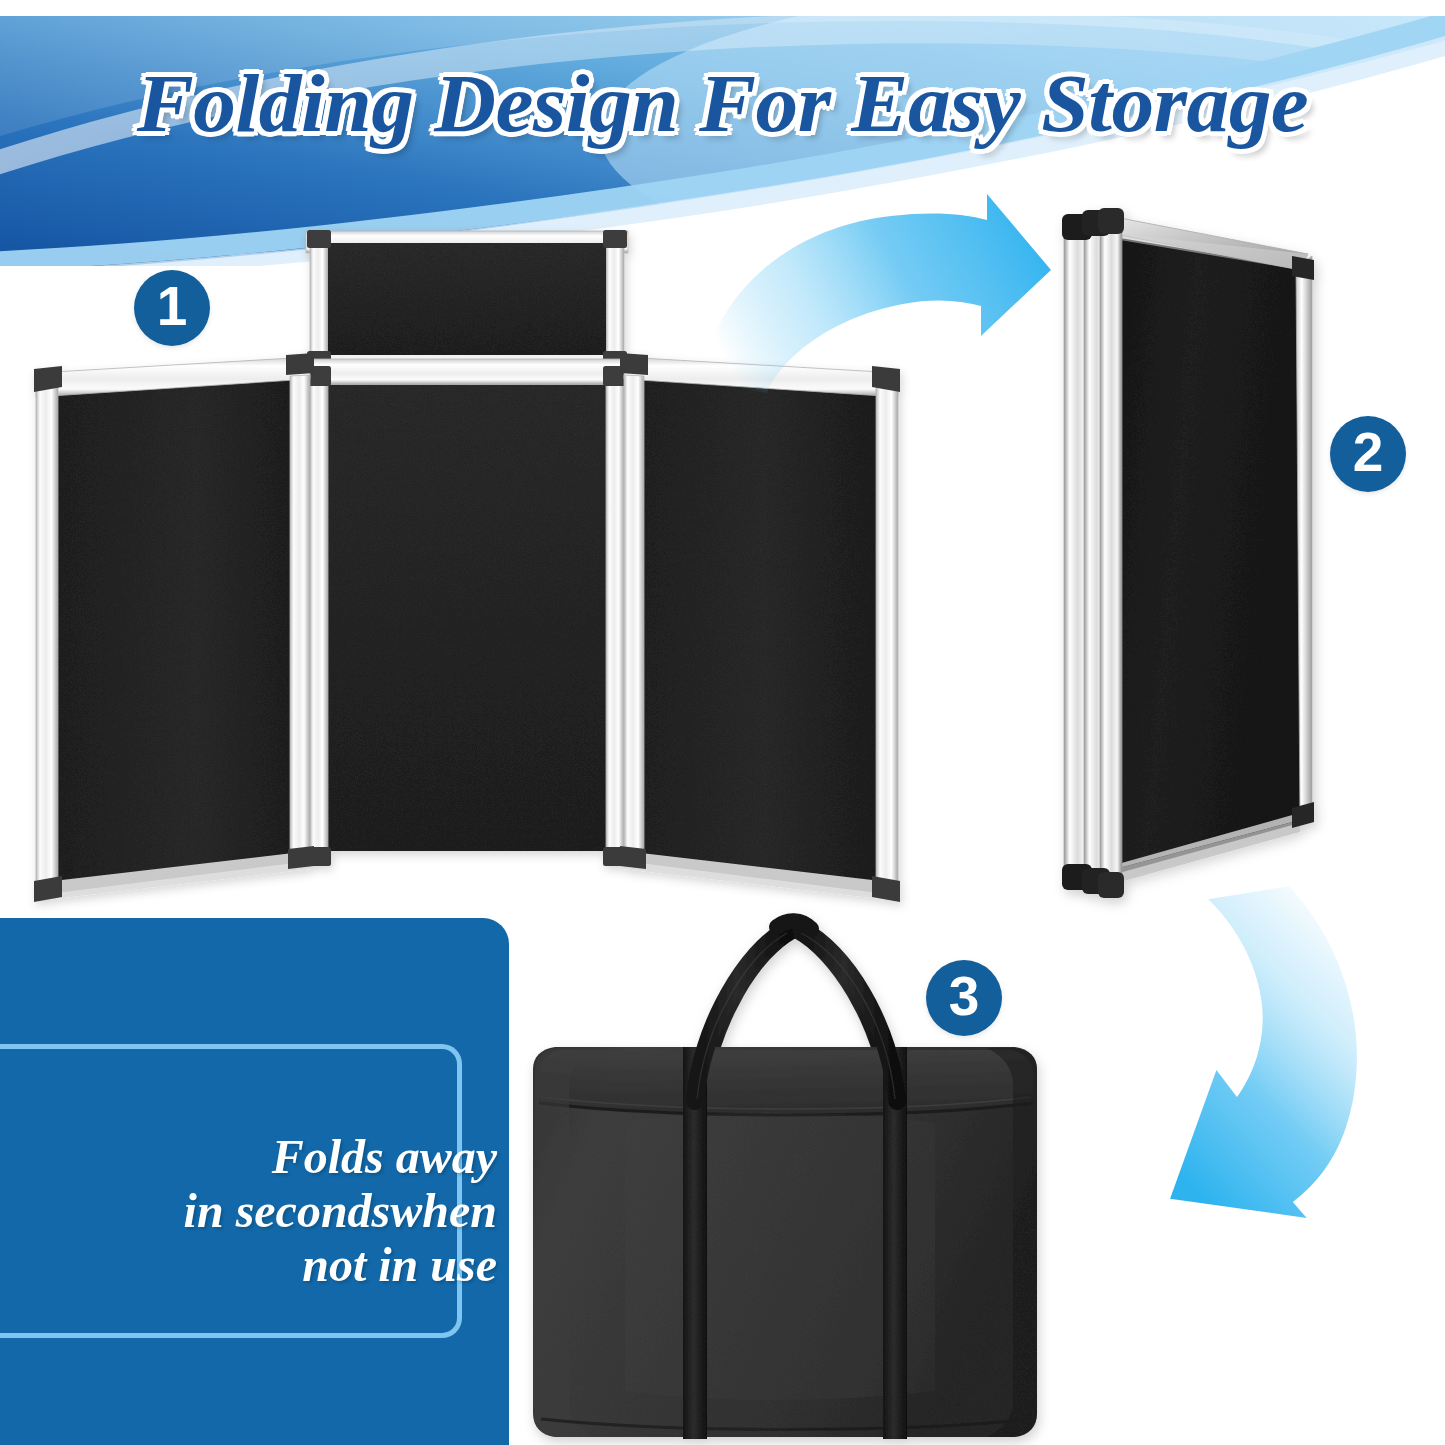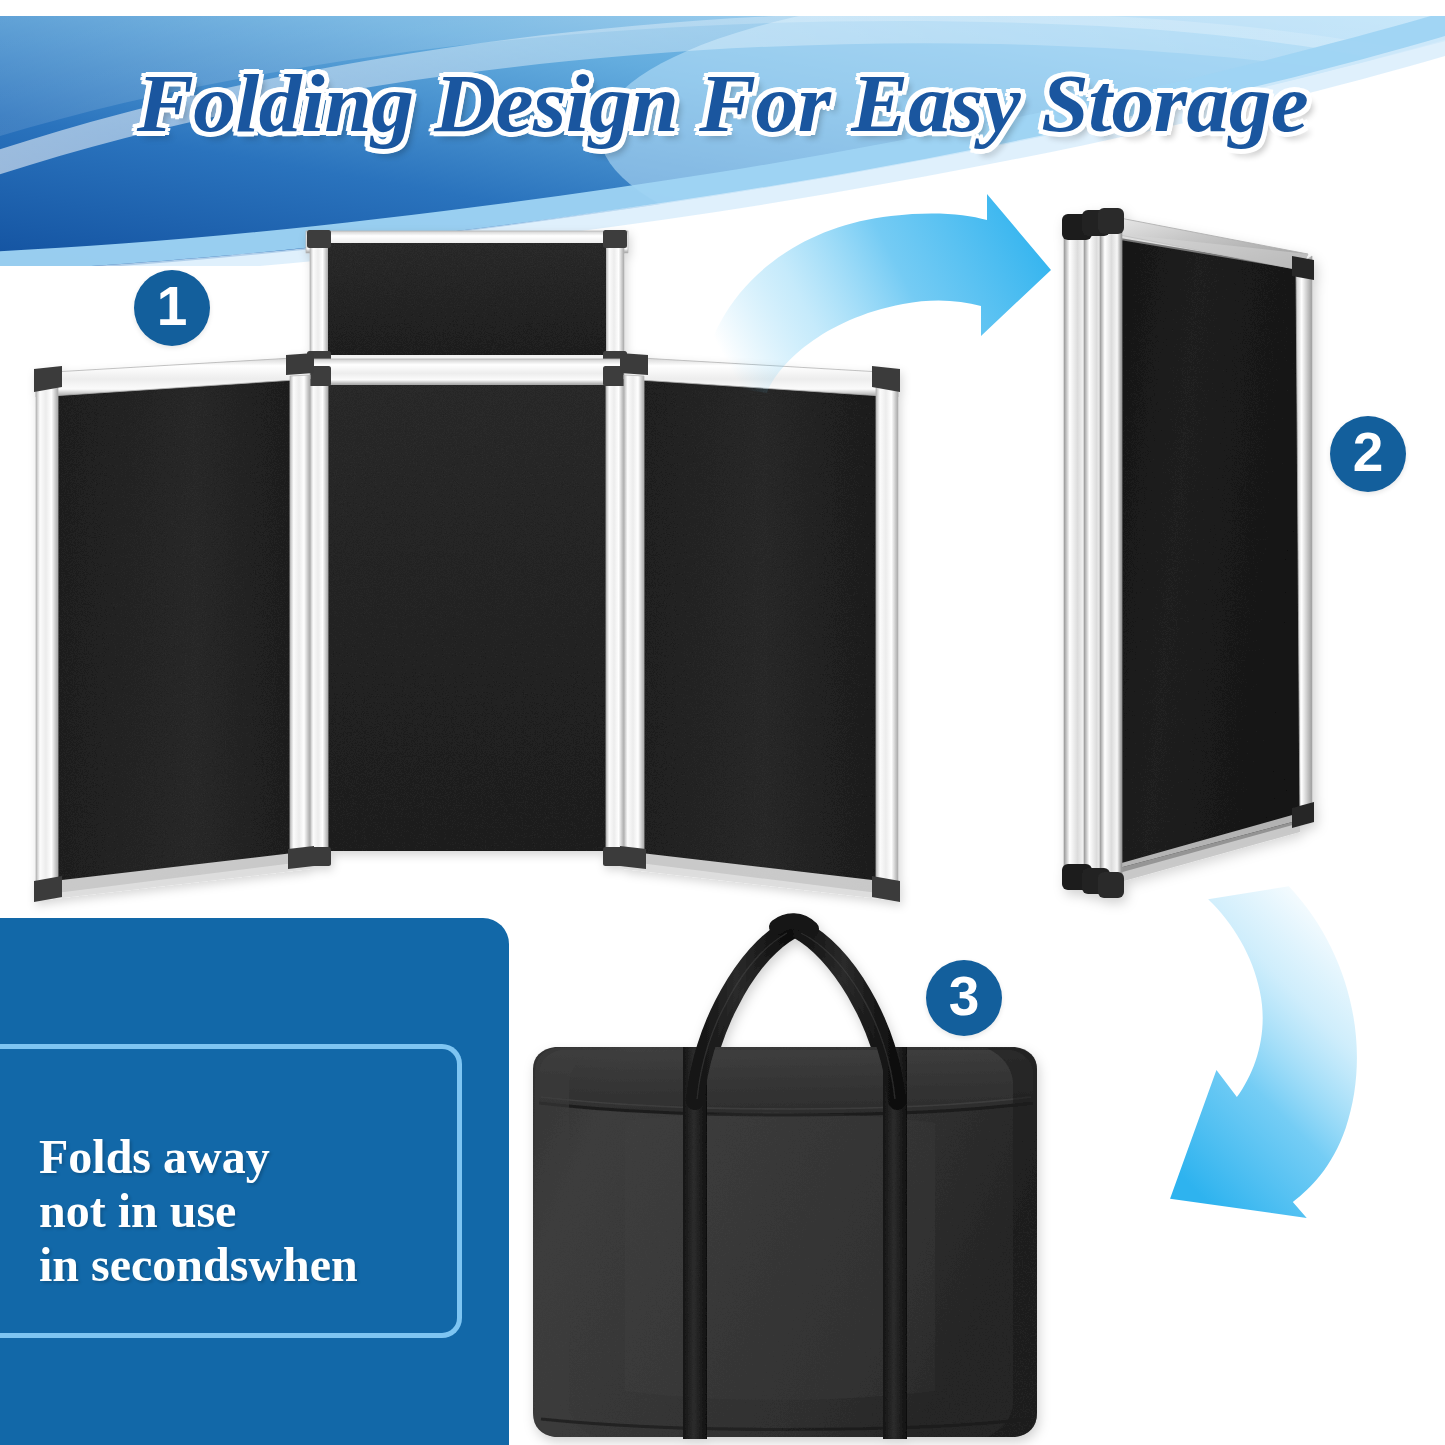--- a/index.html
+++ b/index.html
@@ -60,26 +60,27 @@
     box-shadow:0 0 0 0 rgba(0,0,0,0);
   }
   .info-inner-border {
     position:absolute; left:-26px; top:126px; width:528px; height:294px;
     border:5px solid #7ec5f2;
     border-left:none;
     border-top-right-radius:20px;
     border-bottom-right-radius:20px;
   }
   .info-text {
-    position:absolute; left:79px; top:212px; width:470px;
+    position:absolute; left:67px; top:212px; width:470px;
     color:#ffffff;
     font-family:"Liberation Serif", serif;
-    font-weight:bold;
+    font-style:italic; font-weight:bold;
     font-size:48px; line-height:1.13;
     text-shadow:2px 2px 3px rgba(0,0,0,0.18);
+    text-align:right;
   }
   .info-text .l { display:block; white-space:nowrap; }
 
   
   .arrow { position:absolute; z-index:15; }
   #arrow-1 { left:615px; top:172px; width:440px; height:215px; }
   #arrow-2 { left:1115px; top:872px; width:345px; height:370px; }
 
   
   #exhibit-open { position:absolute; left:10px; top:205px; width:920px; height:690px; z-index:10; }
@@ -453,18 +454,18 @@
         <path d="M192,178 C200,100 243,34 282,12"></path>
         <path d="M390,178 C382,100 339,34 296,12"></path>
       </g>
     </g>
   </svg>
 
   <div class="info-panel">
     <div class="info-inner-border"></div>
     <div class="info-text">
       <span class="l">Folds away</span>
+      <span class="l">in secondswhen</span>
       <span class="l">not in use</span>
-      <span class="l">in secondswhen</span>
     </div>
   </div>
 
 </div>
 
 </body></html>

